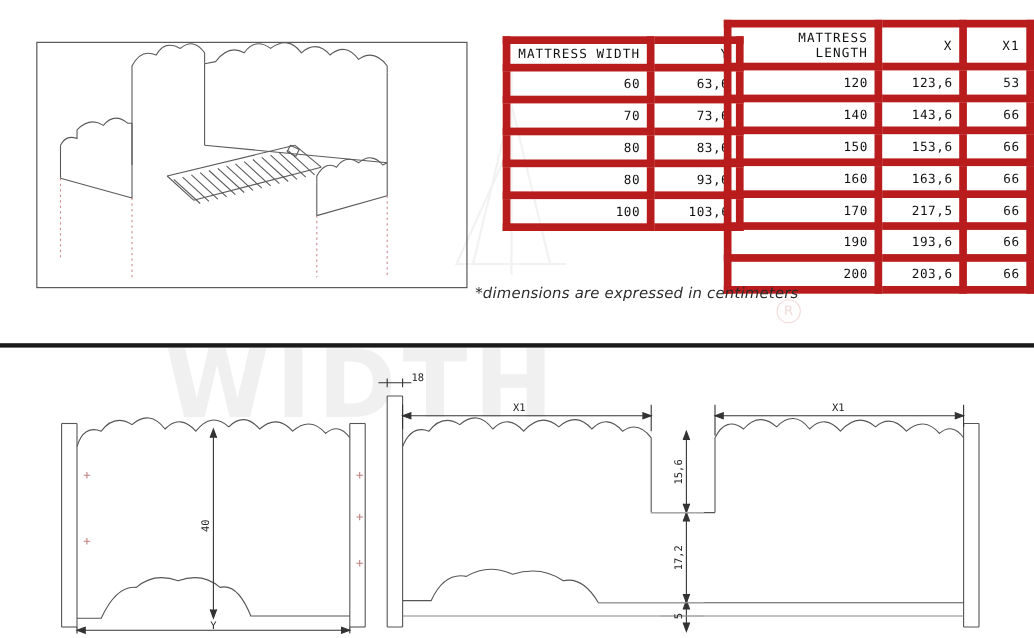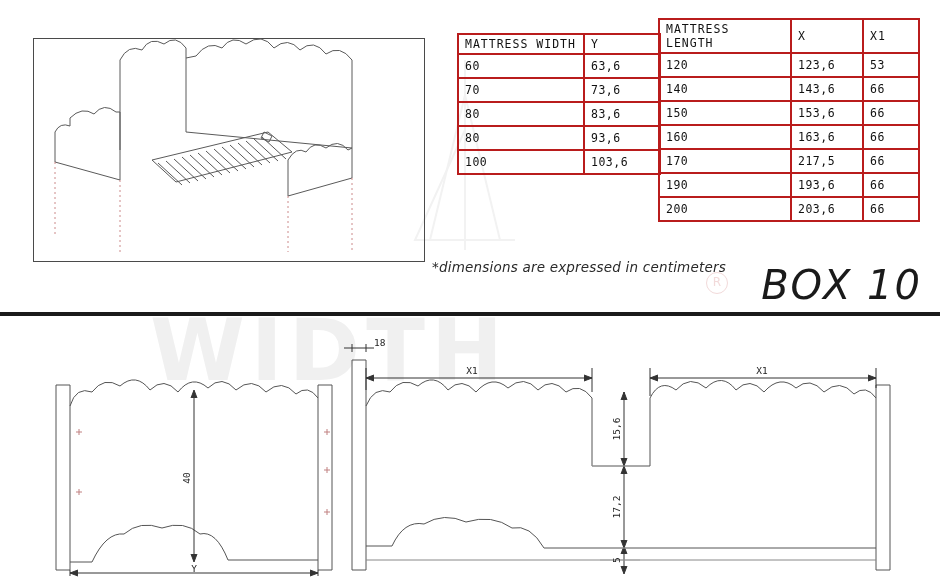--- a/index.html
+++ b/index.html
@@ -76,22 +76,22 @@
   }
 
   
   table.spec {
     position: absolute;
     border-collapse: collapse;
     font-size: 11.5px;
     background: rgba(255,255,255,0.0);
   }
   table.spec td, table.spec th {
-    border: 2px solid #b91c1c;
-    text-align: left;
+    border: 7px solid #b91c1c;
+    text-align: right;
     font-weight: normal;
     padding: 2px 6px;
     font-family: "DejaVu Sans Mono", monospace;
     letter-spacing: 0.5px;
     color: #111;
     margin-left: 12px;
   }
   table.spec th {
     font-size: 11.5px;
     letter-spacing: 1px;
@@ -286,21 +286,20 @@
       </tr>
       <tr>
         <td>200</td>
         <td>203,6</td>
         <td>66</td>
       </tr>
     </tbody>
   </table>
 
   <div class="note">*dimensions are expressed in centimeters</div>
-  <div class="model-title">BOX 10</div>
   <div class="divider"></div>
 
   <svg class="draw">
     <g stroke="#555" stroke-width="1" fill="none">
 
       <path d="M56 385 L56 570"></path>
       <path d="M70 385 L70 570"></path>
       <path d="M56 385 L70 385"></path>
       <path d="M56 570 L70 570"></path>
 

